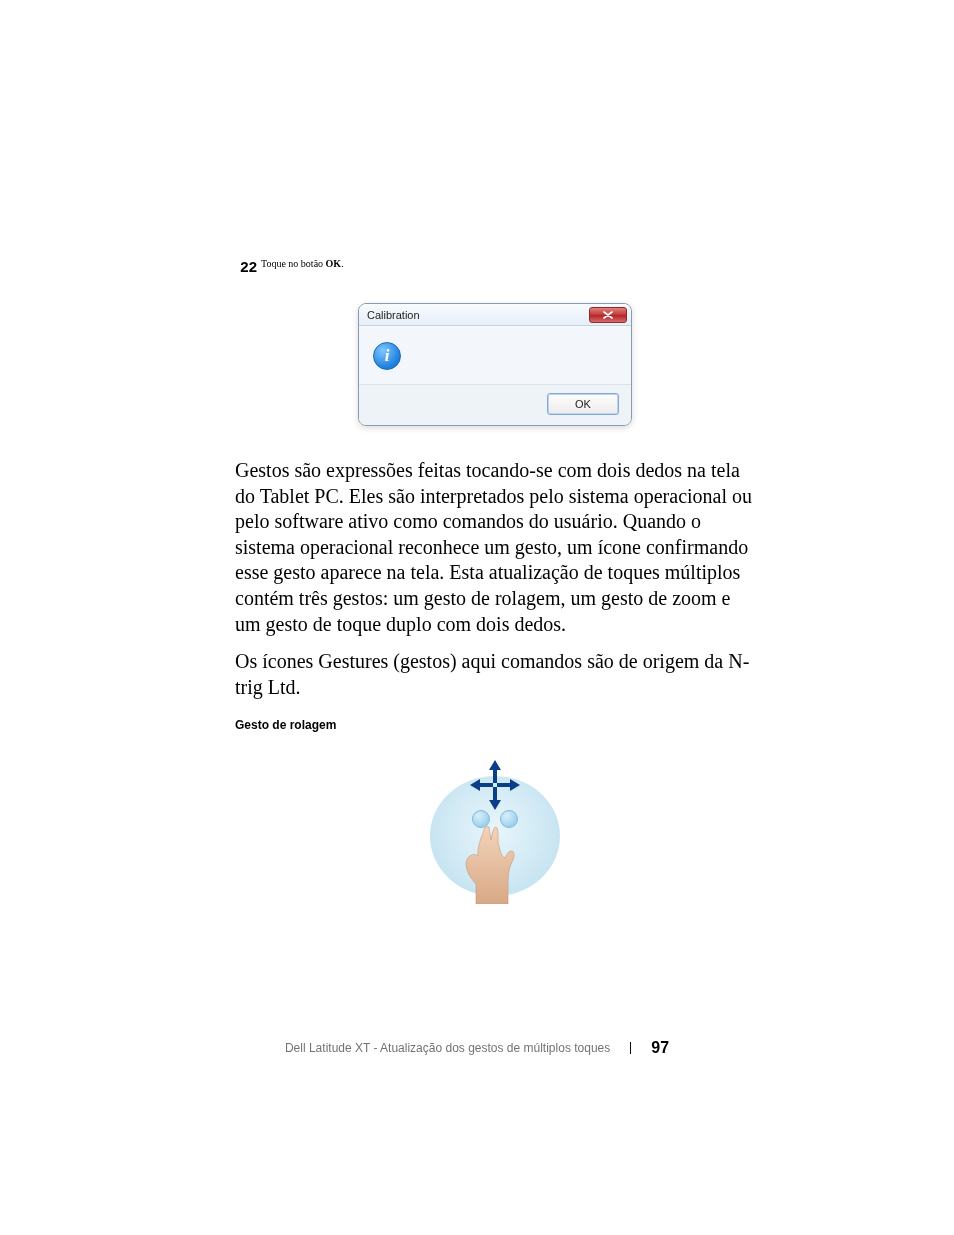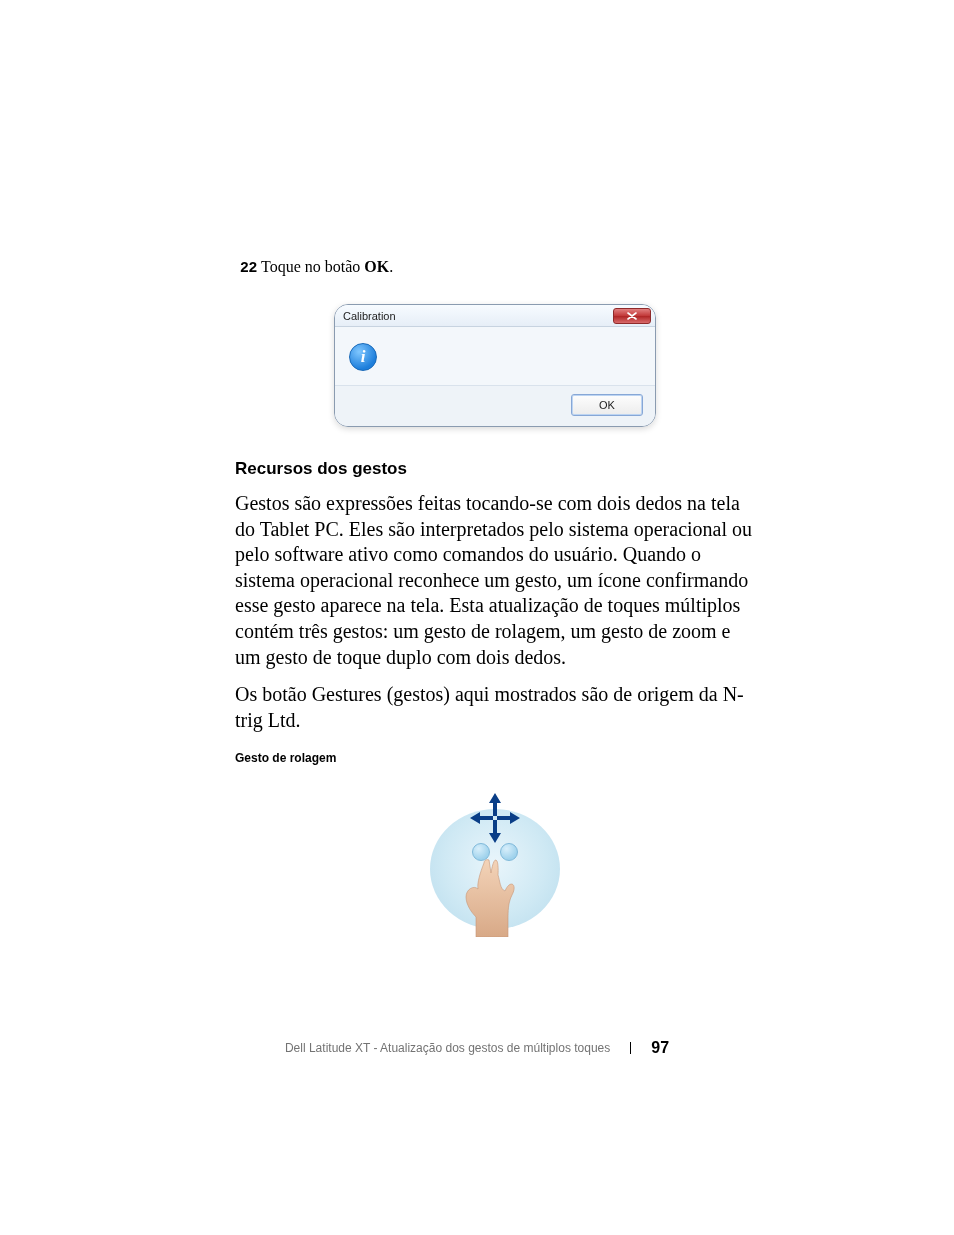--- a/index.html
+++ b/index.html
@@ -23,33 +23,33 @@
     font-size: 16px;
     margin-bottom: 28px;
   }
   .step-num {
     font-family: Arial, Helvetica, sans-serif;
     font-weight: bold;
     font-size: 15px;
     min-width: 22px;
     text-align: right;
   }
-  .step-text { font-size: 16px; }
+  .step-text { font-size: 10px; }
   .step-text strong { font-weight: bold; }
 
   
   .dialog-wrap {
     display: flex;
     justify-content: center;
     margin-bottom: 32px;
   }
   .dialog {
-    width: 322px;
+    width: 274px;
     border: 1px solid #8a9bb0;
-    border-radius: 14px;
+    border-radius: 8px;
     background: linear-gradient(#f4f8fc, #eef3f8);
     box-shadow: 0 2px 6px rgba(0,0,0,.15);
     font-family: "Segoe UI", Tahoma, sans-serif;
     overflow: hidden;
   }
   .dialog-titlebar {
     display: flex;
     align-items: center;
     justify-content: space-between;
     padding: 3px 4px 2px 8px;
@@ -227,23 +227,22 @@
       </div>
       <div class="dialog-body">
         <span class="info-icon-wrap">i</span>
       </div>
       <div class="dialog-actions">
         <span class="dialog-ok">OK</span>
       </div>
     </div>
   </div>
 
-  <h2 class="h2">Recursos dos gestos</h2>
   <p class="para">Gestos são expressões feitas tocando-se com dois dedos na tela do Tablet PC. Eles são interpretados pelo sistema operacional ou pelo software ativo como comandos do usuário. Quando o sistema operacional reconhece um gesto, um ícone confirmando esse gesto aparece na tela. Esta atualização de toques múltiplos contém três gestos: um gesto de rolagem, um gesto de zoom e um gesto de toque duplo com dois dedos.</p>
-  <p class="para">Os botão Gestures (gestos) aqui mostrados são de origem da N-trig Ltd.</p>
+  <p class="para">Os ícones Gestures (gestos) aqui comandos são de origem da N-trig Ltd.</p>
 
   <h3 class="h3">Gesto de rolagem</h3>
 
   <div class="gesture-wrap">
     <div class="gesture">
       <div class="gesture-disc"></div>
       <svg class="arrows" width="50" height="50" viewBox="0 0 50 50">
         <g fill="#0a3e87">
           <polygon points="25,0 31,10 27,10 27,23 23,23 23,10 19,10"></polygon>
           <polygon points="25,50 31,40 27,40 27,27 23,27 23,40 19,40"></polygon>

